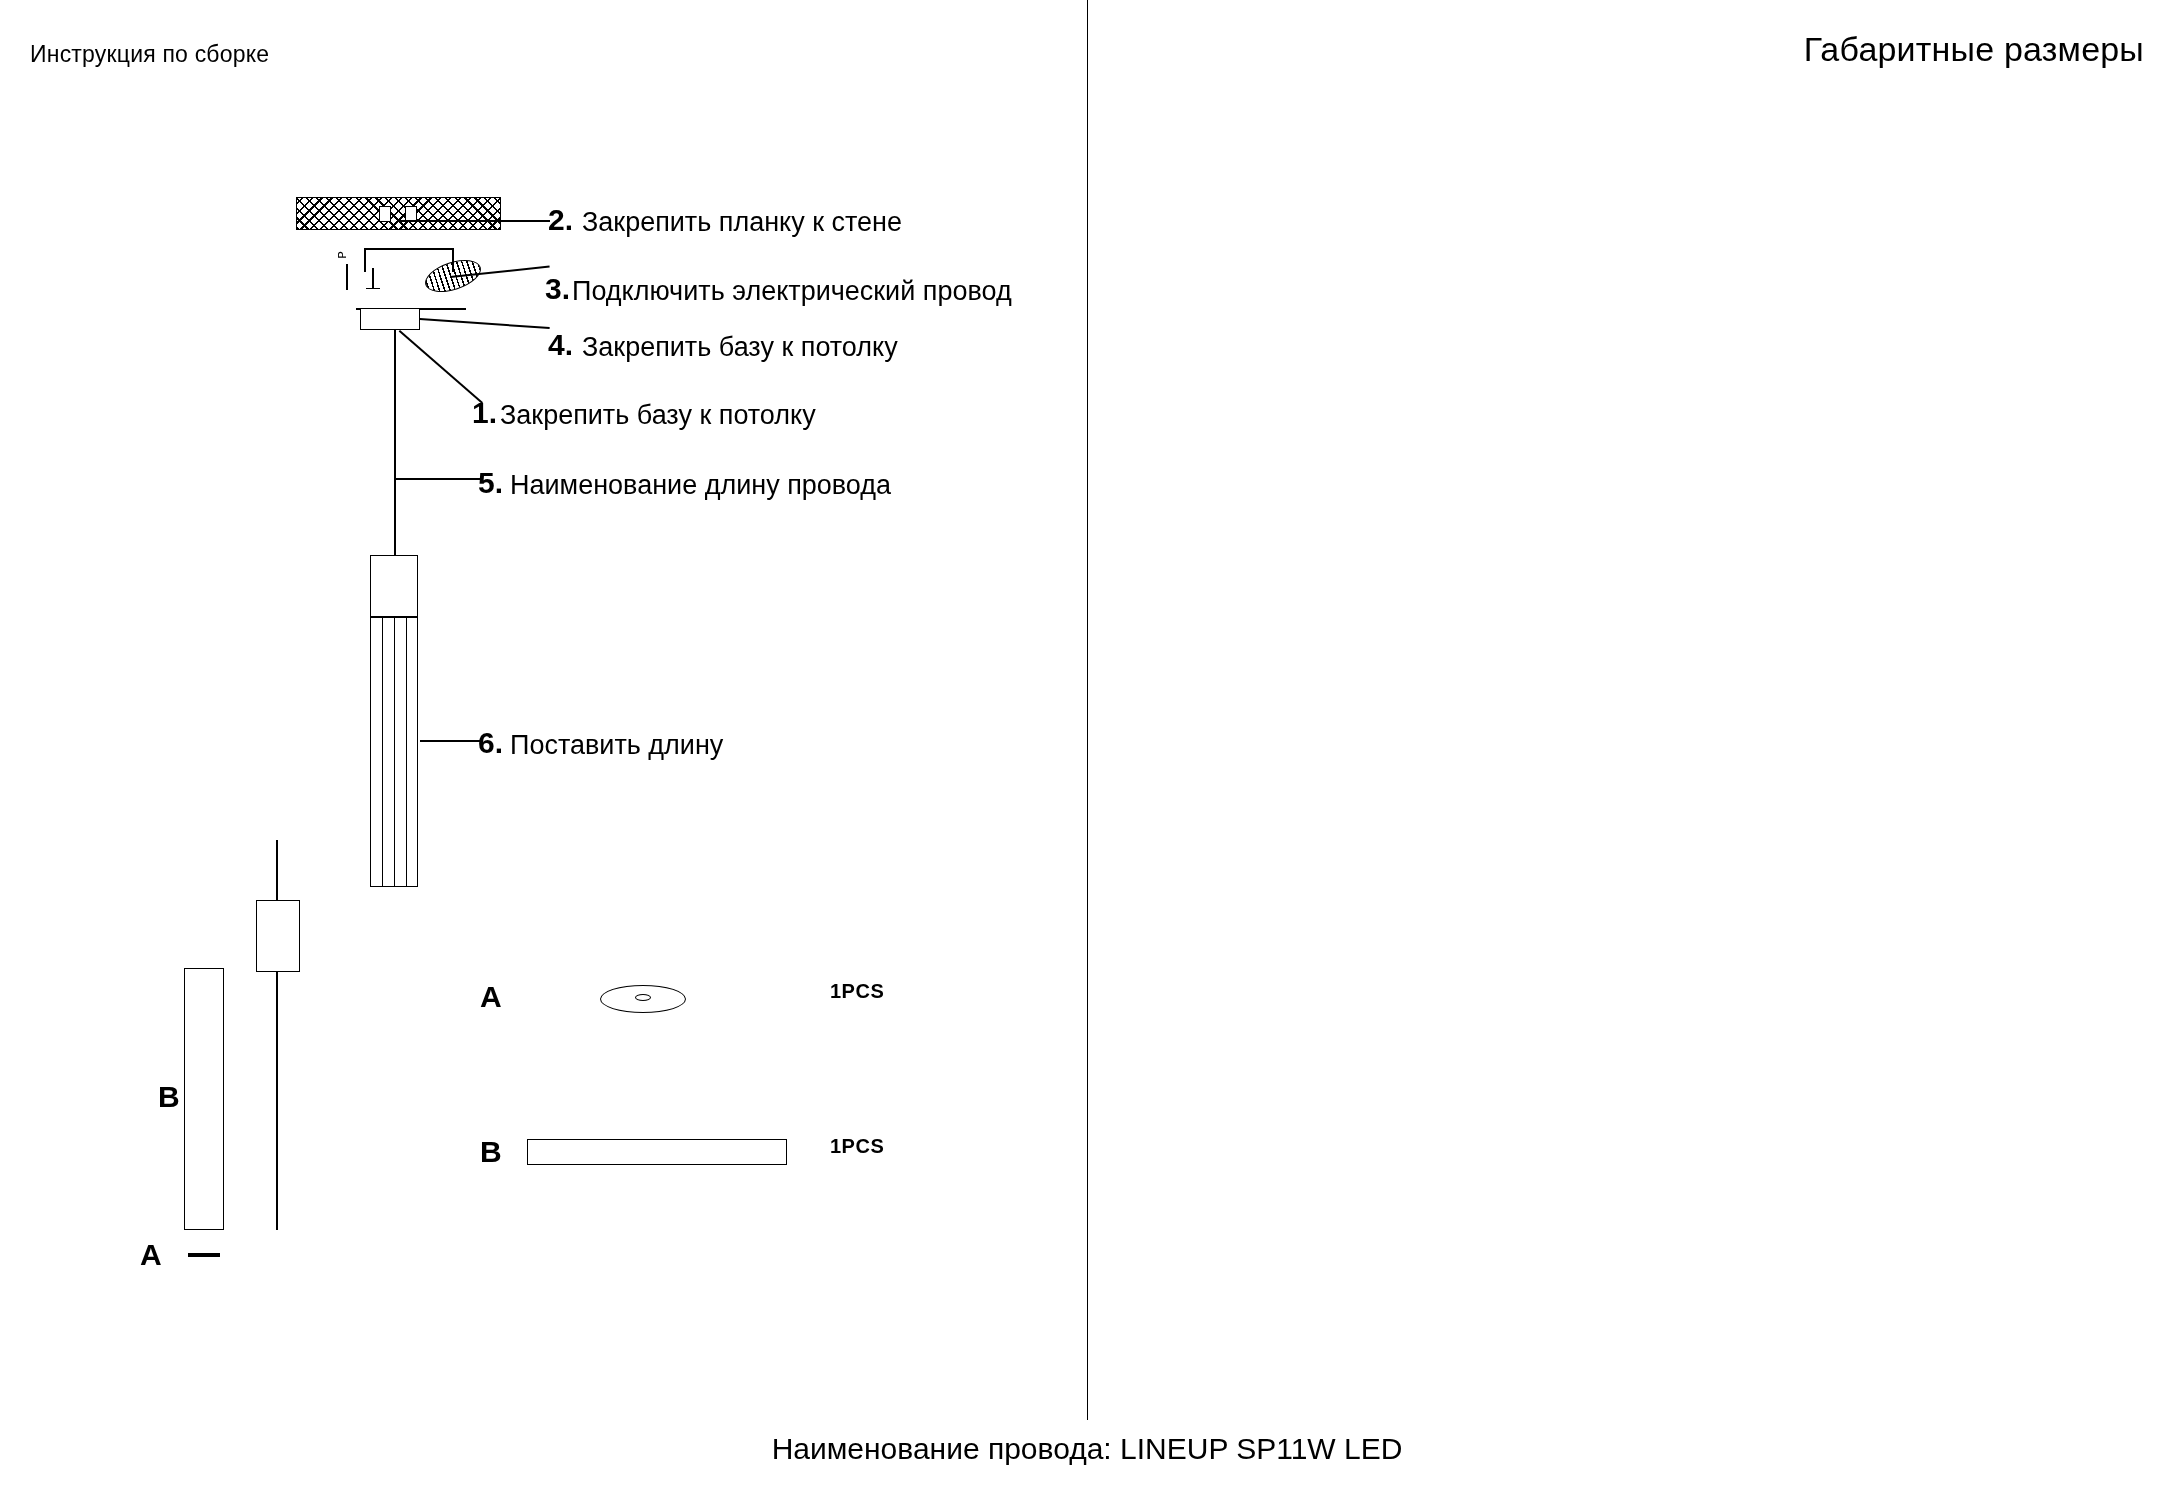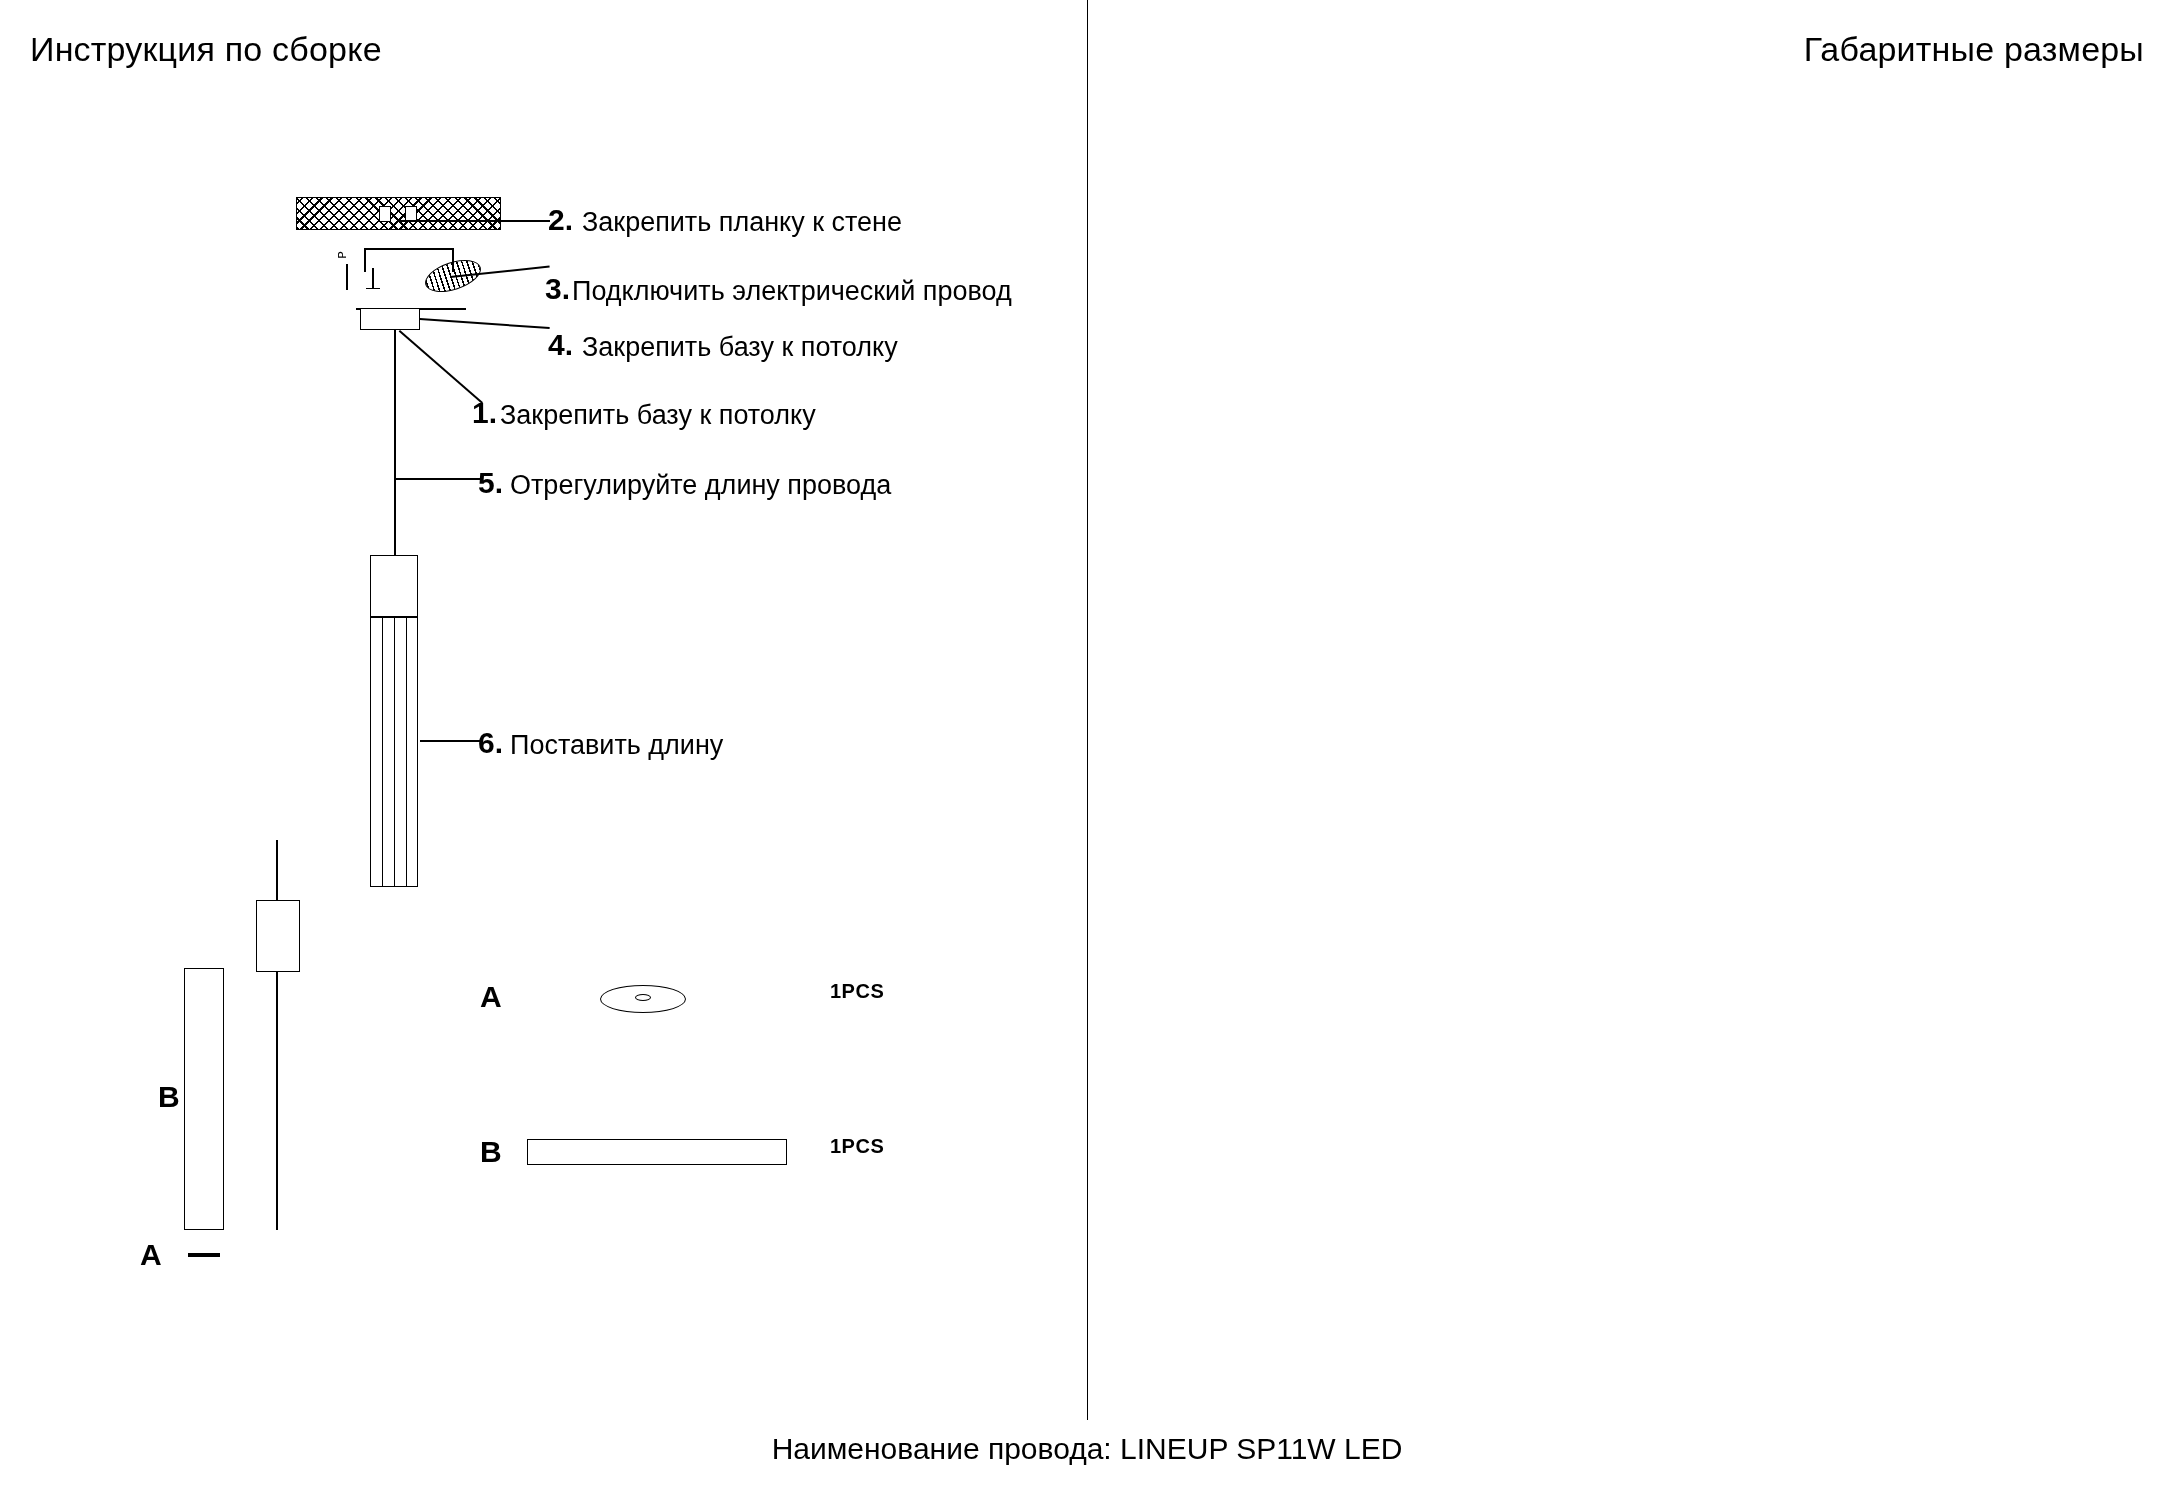--- a/index.html
+++ b/index.html
@@ -8,22 +8,22 @@
     background:#ffffff;
     font-family:"Liberation Sans", sans-serif;
     color:#000000;
     position:relative;
     overflow:hidden;
   }
   .sheet{position:absolute;inset:0;}
 
   
   .title-left{
-    position:absolute;left:30px;top:30px;
-    font-size:34px;letter-spacing:0.2px;
+    position:absolute;left:30px;top:41px;
+    font-size:23px;letter-spacing:0.2px;
   }
   .title-right{
     position:absolute;right:30px;top:30px;
     font-size:34px;letter-spacing:0.2px;
   }
 
   
   .divider{
     position:absolute;left:1087px;top:0;width:1px;height:1420px;
     background:#000;
@@ -148,21 +148,21 @@
     <div class="num" style="left:545px;top:272px;">3.</div>
     <div class="lbl" style="left:572px;top:276px;">Подключить электрический провод</div>
 
     <div class="num" style="left:548px;top:328px;">4.</div>
     <div class="lbl" style="left:582px;top:332px;">Закрепить базу к потолку</div>
 
     <div class="num" style="left:472px;top:396px;">1.</div>
     <div class="lbl" style="left:500px;top:400px;">Закрепить базу к потолку</div>
 
     <div class="num" style="left:478px;top:466px;">5.</div>
-    <div class="lbl" style="left:510px;top:470px;">Отрегулируйте длину провода</div>
+    <div class="lbl" style="left:510px;top:470px;">Наименование длину провода</div>
 
     <div class="num" style="left:478px;top:726px;">6.</div>
     <div class="lbl" style="left:510px;top:730px;">Поставить длину</div>
 
     <div class="ex-tube"></div>
     <div class="ex-rod"></div>
     <div class="ex-cap"></div>
     <div class="ex-a"></div>
     <div class="ab" style="left:158px;top:1080px;">B</div>
     <div class="ab" style="left:140px;top:1238px;">A</div>

